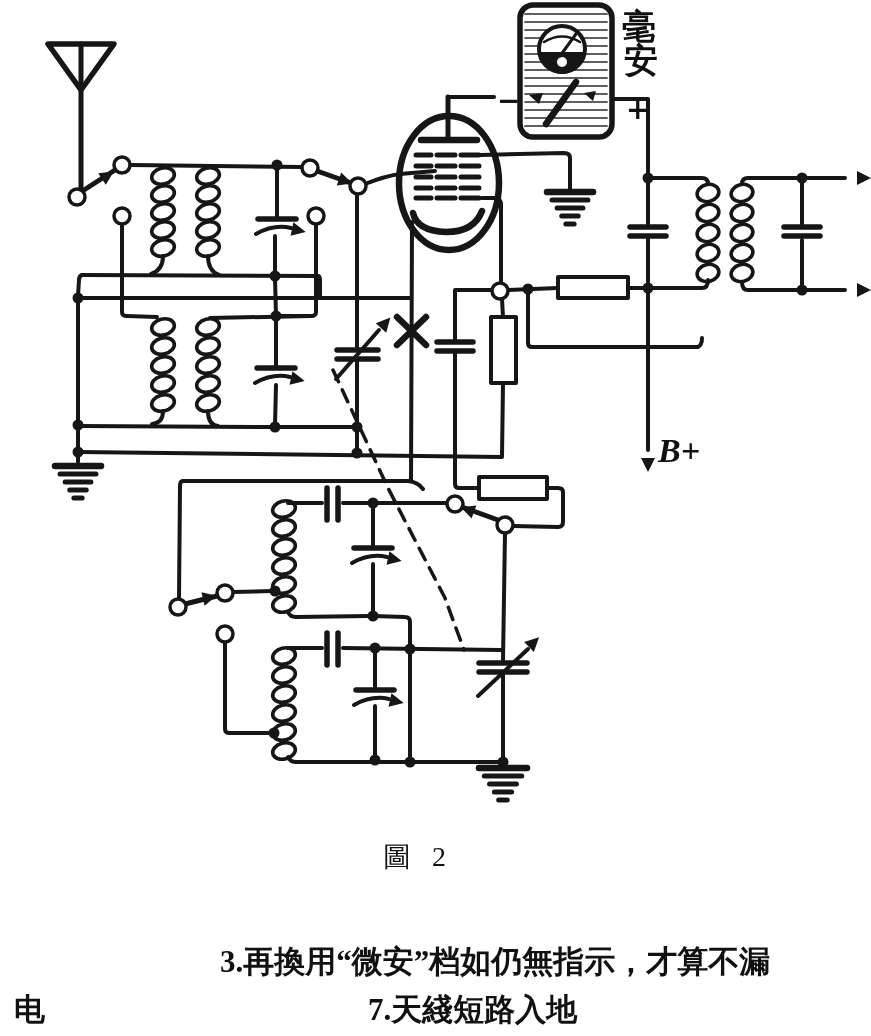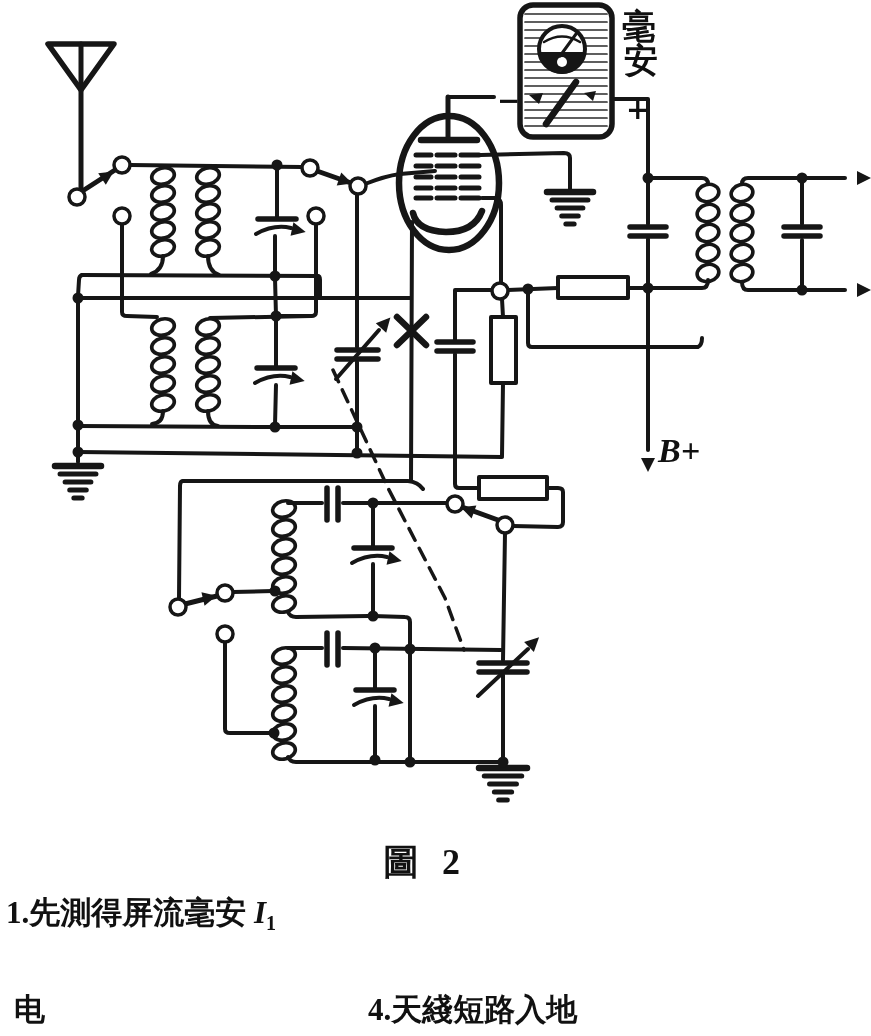--- a/index.html
+++ b/index.html
@@ -18,21 +18,21 @@
   .gnd line{stroke-width:5;}
   .hatch line{stroke-width:1.7;stroke:#2a2a2a;}
   .dash{stroke-width:3.5;stroke-dasharray:13 9;}
   .rect{stroke-width:4;fill:#ffffff;}
   text{stroke:none;fill:#101010;font-family:"Liberation Sans",sans-serif;}
   .cjk{font-size:34px;font-weight:bold;}
   .sign{font-size:28px;font-weight:bold;font-family:"DejaVu Sans",sans-serif;}
   .bplus{font-size:34px;font-style:italic;font-family:"Liberation Serif",serif;font-weight:bold;}
   .meterface{fill:#ffffff;stroke-width:5.5;}
   .notes{position:absolute;font-weight:bold;font-size:31px;white-space:nowrap;}
-  .cap{position:absolute;left:383px;top:838px;font-size:36px;font-weight:bold;letter-spacing:7px;}
+  .cap{position:absolute;left:383px;top:838px;font-size:28px;font-weight:normal;letter-spacing:7px;}
   .isym{font-style:italic;font-family:"Liberation Serif",serif;}
   sub{font-size:20px;}
 </style>
 </head>
 <body>
 
 <div id="page">
 <svg id="schem" width="871" height="832" viewBox="0 0 871 832">
 
   <g>
@@ -381,16 +381,16 @@
         <path d="M0,-7 L14,0 L0,7 Z" transform="translate(857 290) rotate(0)"></path>
         <path d="M0,-7 L14,0 L0,7 Z" transform="translate(292 229) rotate(12)"></path>
         <path d="M0,-7 L14,0 L0,7 Z" transform="translate(291 378) rotate(12)"></path>
         <path d="M0,-7 L14,0 L0,7 Z" transform="translate(388 558) rotate(12)"></path>
         <path d="M0,-7 L14,0 L0,7 Z" transform="translate(390 700) rotate(12)"></path>
       </g>
 </svg>
 
 <div class="cap">圖 2</div>
 
-<div class="notes" style="left:6px;top:892px"><span>1.先測得屏流毫安 </span><span class="isym">I</span><sub>1</sub></div>
+<div class="notes" style="left:220px;top:941px">3.再換用“微安”档如仍無指示，才算不漏</div>
 <div class="notes" style="left:14px;top:989px">电</div>
-<div class="notes" style="left:368px;top:989px">4.天綫短路入地</div>
+<div class="notes" style="left:368px;top:989px">7.天綫短路入地</div>
 </div>
 
 </body></html>

